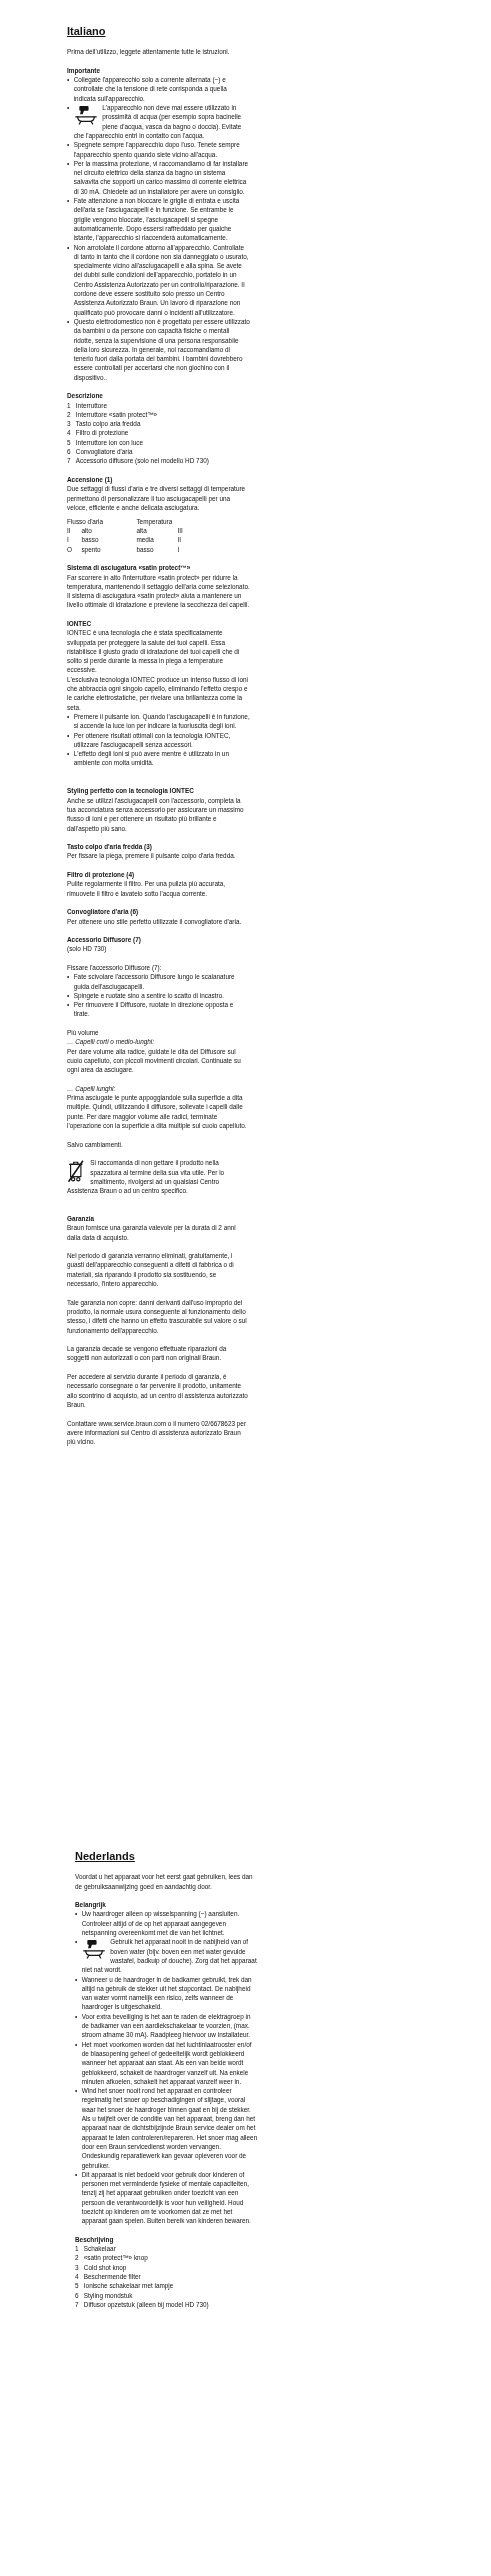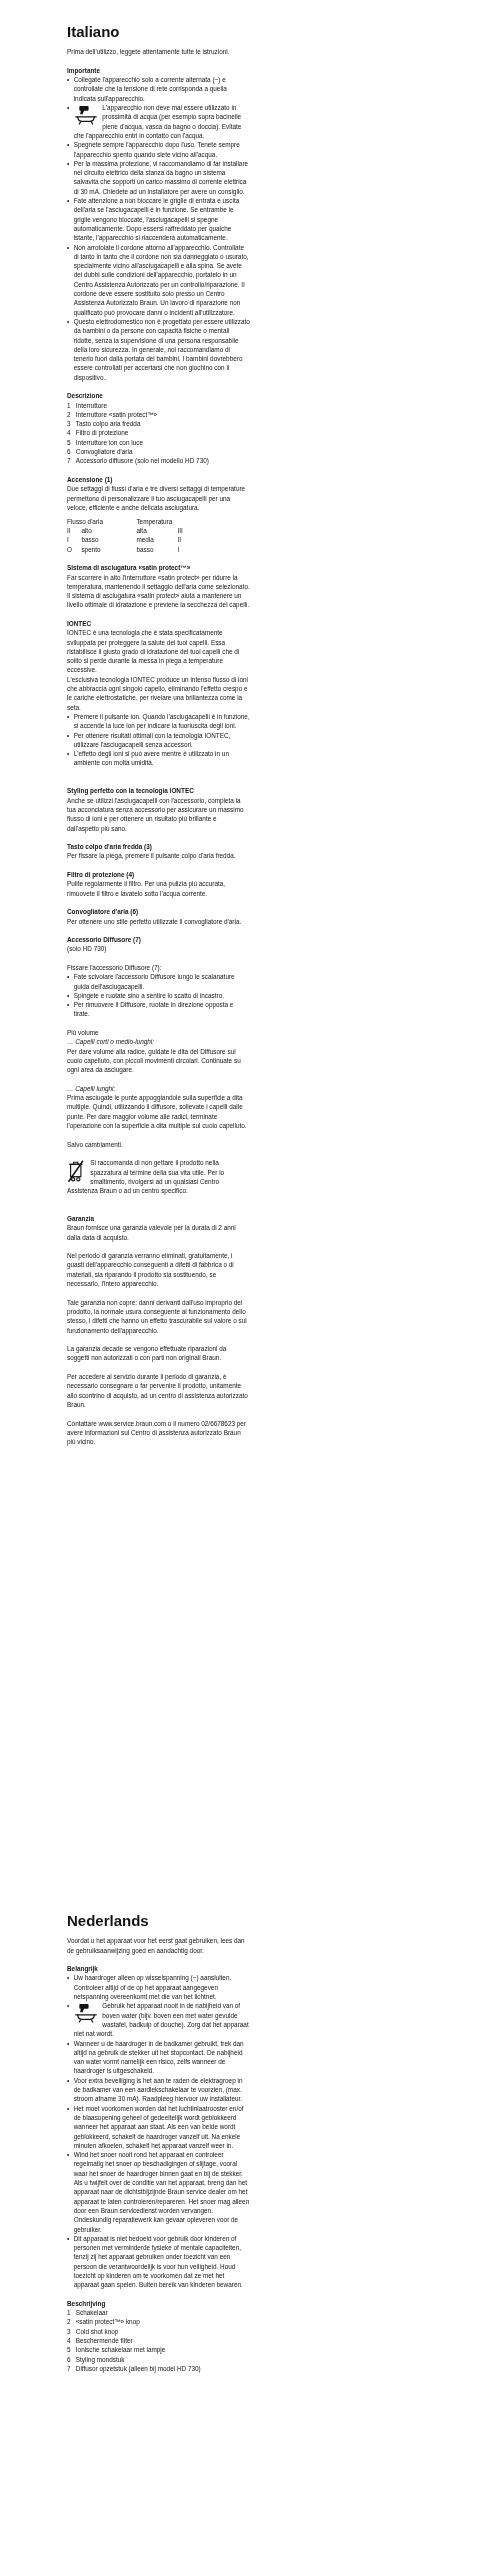--- a/index.html
+++ b/index.html
@@ -8,23 +8,23 @@
     position: relative;
     width: 492px;
     height: 3206px;
     background: #ffffff;
     font-family: "Liberation Sans", "DejaVu Sans", sans-serif;
     color: #141414;
     overflow: hidden;
   }
   .lang-section { position: absolute; left: 67px; width: 183px; }
   #sec-italiano { top: 25px; }
-  #sec-nederlands { top: 1914px; }
-
-  .h1 { font-size: 15px; font-weight: 700; line-height: 13px; margin: 0 0 9.3px 0; }
+  #sec-nederlands { top: 1850px; margin-left: 8px; }
+
+  .h1 { font-size: 11px; font-weight: 700; line-height: 13px; margin: 0 0 9.3px 0; text-decoration: underline; }
   .h2 { font-size: 6.4px; font-weight: 700; line-height: 9.3px; margin: 9.3px 0 0 0; }
   .p  { font-size: 6.4px; line-height: 9.3px; margin: 0; }
   .p.italic { font-style: italic; }
   .gap { height: 9.3px; }
 
   .bullets { margin: 0; }
   .bullet { display: flex; font-size: 6.4px; line-height: 9.3px; }
   .bullet .marker { flex: 0 0 6.7px; }
   .bullet .btext { flex: 1; }
 

